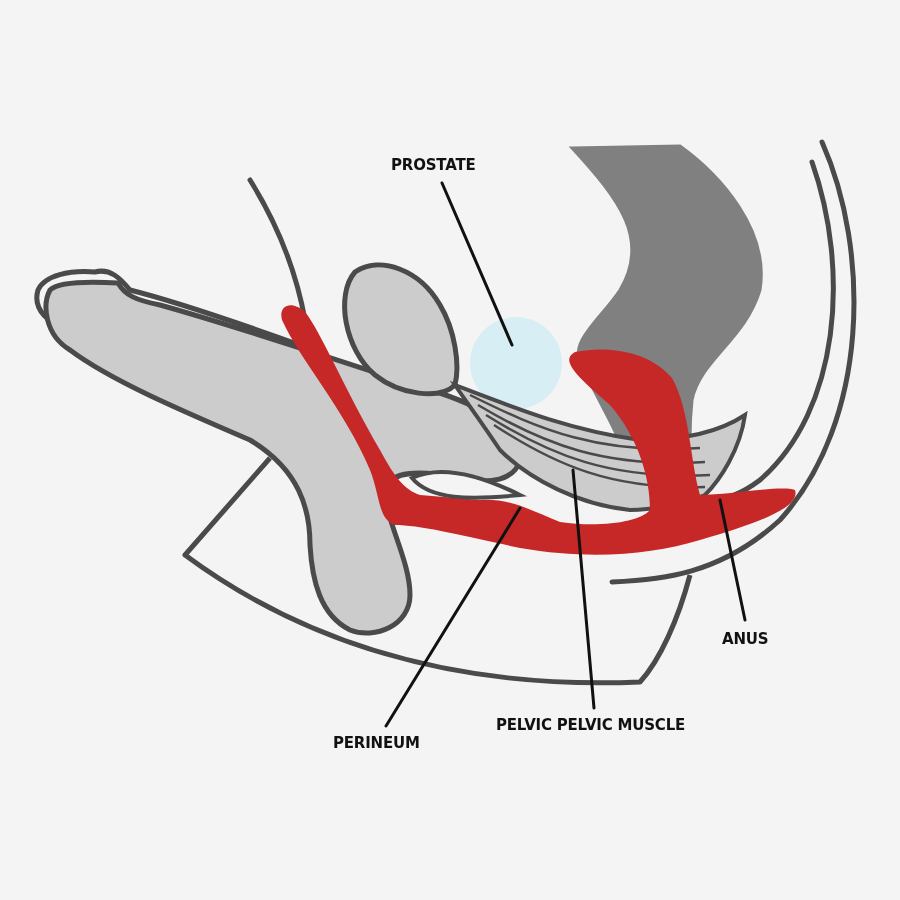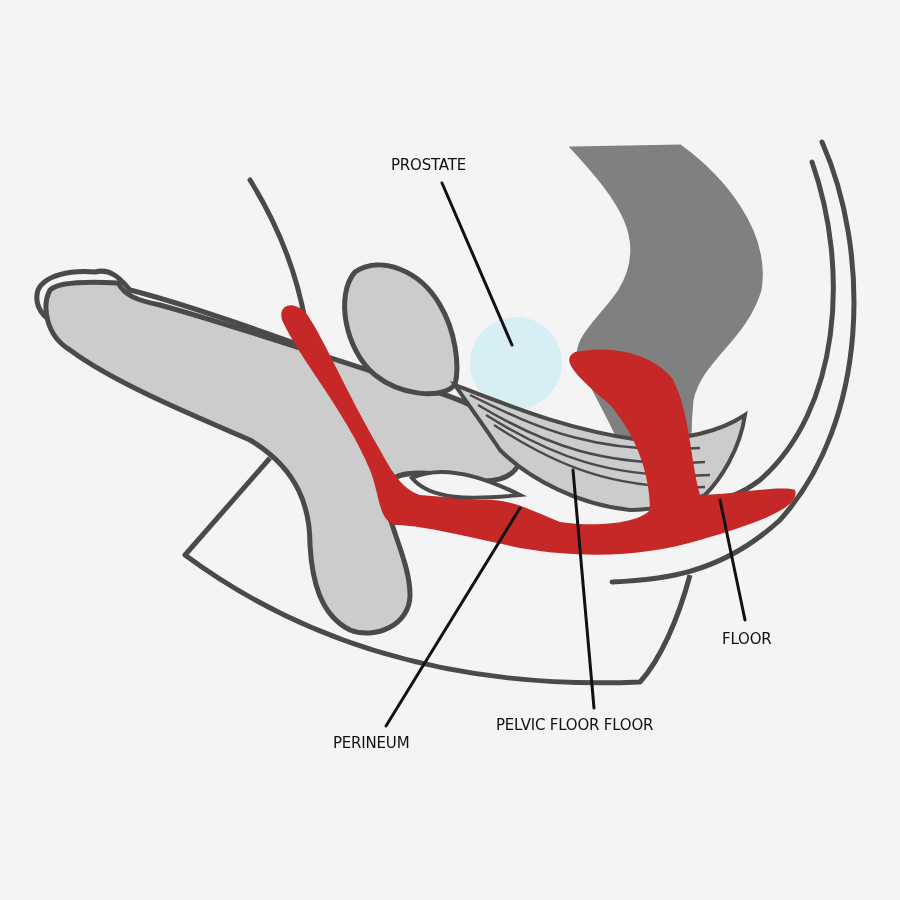--- a/index.html
+++ b/index.html
@@ -1,19 +1,19 @@
 <!DOCTYPE html>
 <html><head>
 <meta charset="utf-8">
 <style>
   html, body { margin:0; padding:0; }
   body { width:900px; height:900px; background:#f4f4f4; position:relative; overflow:hidden;
          font-family:"DejaVu Sans", sans-serif; }
   svg.diagram { position:absolute; left:0; top:0; }
-  .label { position:absolute; font-weight:normal; font-size:15px; color:#111; letter-spacing:-0.2px; white-space:nowrap; }
+  .label { position:absolute; font-weight:bold; font-size:15px; color:#111; letter-spacing:-0.2px; white-space:nowrap; }
 </style>
 </head>
 <body>
 
 <svg class="diagram" width="900" height="900" viewBox="0 0 900 900">
 
   <path d="M822,142 C870,250 870,420 780,520 C720,575 660,580 612,582" fill="none" stroke="#4a4a4a" stroke-width="5" stroke-linecap="round"></path>
   <path d="M812,162 C850,270 840,410 760,480 C740,495 725,500 710,500" fill="none" stroke="#4a4a4a" stroke-width="5" stroke-linecap="round"></path>
 
   <path d="M270,458 L185,555 C300,640 450,690 640,682 C660,660 678,620 690,575" fill="none" stroke="#4a4a4a" stroke-width="5" stroke-linejoin="round"></path>
@@ -44,14 +44,14 @@
   <g stroke="#111" stroke-width="3" stroke-linecap="round">
     <line x1="442" y1="183" x2="512" y2="345"></line>
     <line x1="520" y1="508" x2="386" y2="726"></line>
     <line x1="573" y1="470" x2="594" y2="708"></line>
     <line x1="720" y1="500" x2="745" y2="620"></line>
   </g>
 </svg>
 
 <div class="label" style="left:391px; top:156px;">PROSTATE</div>
 <div class="label" style="left:333px; top:734px;text-align:center;">PERINEUM</div>
-<div class="label" style="left:496px; top:716px;">PELVIC FLOOR FLOOR</div>
-<div class="label" style="left:722px; top:630px;">FLOOR</div>
+<div class="label" style="left:496px; top:716px;">PELVIC PELVIC MUSCLE</div>
+<div class="label" style="left:722px; top:630px;">ANUS</div>
 
 </body></html>

